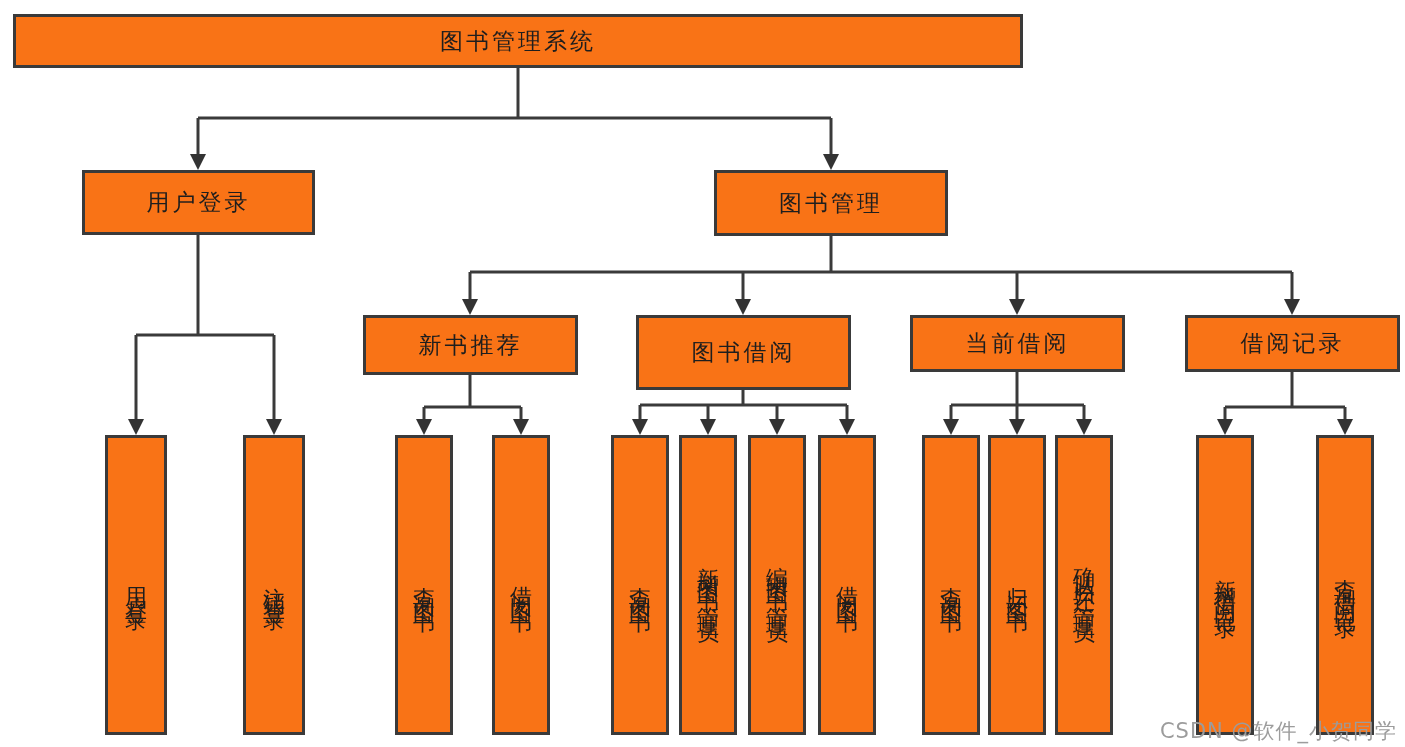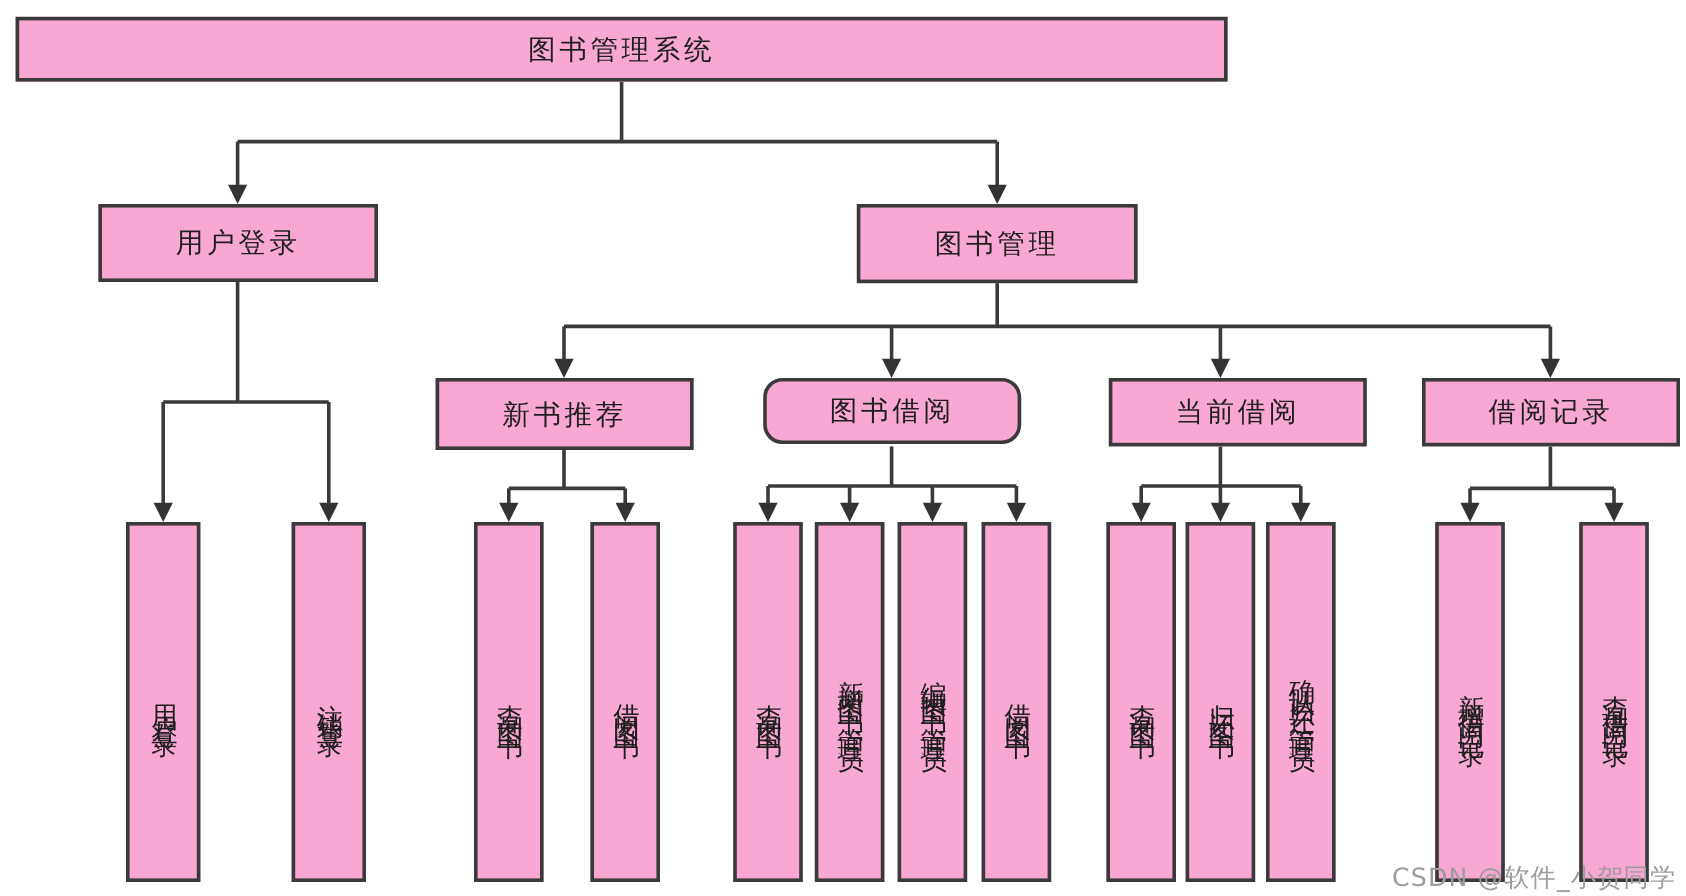--- a/index.html
+++ b/index.html
@@ -13,21 +13,21 @@
   .connectors{
     position:absolute;left:0;top:0;
     pointer-events:none;
   }
   .connectors line{stroke:#3a3a3a;stroke-width:3;}
   .connectors polygon{fill:#333333;}
   .node{
     position:absolute;
     box-sizing:border-box;
     border:3px solid #3a3a3a;
-    background:#f9a8d4;
+    background:#f97316;
     display:flex;align-items:center;justify-content:center;
     color:#1e1e1e;
   }
   .node .lbl{
     font-size:23px;
     letter-spacing:3px;
     white-space:nowrap;
   }
   .leaf .lbl{
     writing-mode:vertical-rl;
@@ -133,24 +133,24 @@
   <div class="node" style="left:82px;top:170px;width:233px;height:65px;">
     <span class="lbl">用户登录</span>
   </div>
   <div class="node" style="left:714px;top:170px;width:234px;height:66px;">
     <span class="lbl">图书管理</span>
   </div>
 
   <div class="node" style="left:363px;top:315px;width:215px;height:60px;">
     <span class="lbl">新书推荐</span>
   </div>
-  <div class="node" style="left:636px;top:315px;width:215px;height:55px;border-radius:16px;">
+  <div class="node" style="left:636px;top:315px;width:215px;height:75px;">
     <span class="lbl">图书借阅</span>
   </div>
-  <div class="node" style="left:910px;top:315px;width:215px;height:57px;margin-left:14px;">
+  <div class="node" style="left:910px;top:315px;width:215px;height:57px;">
     <span class="lbl">当前借阅</span>
   </div>
   <div class="node" style="left:1185px;top:315px;width:215px;height:57px;">
     <span class="lbl">借阅记录</span>
   </div>
 
   <div class="node leaf" style="left:105px;top:435px;width:62px;height:300px;">
     <span class="lbl">用户登录</span>
   </div>
   <div class="node leaf" style="left:243px;top:435px;width:62px;height:300px;">

